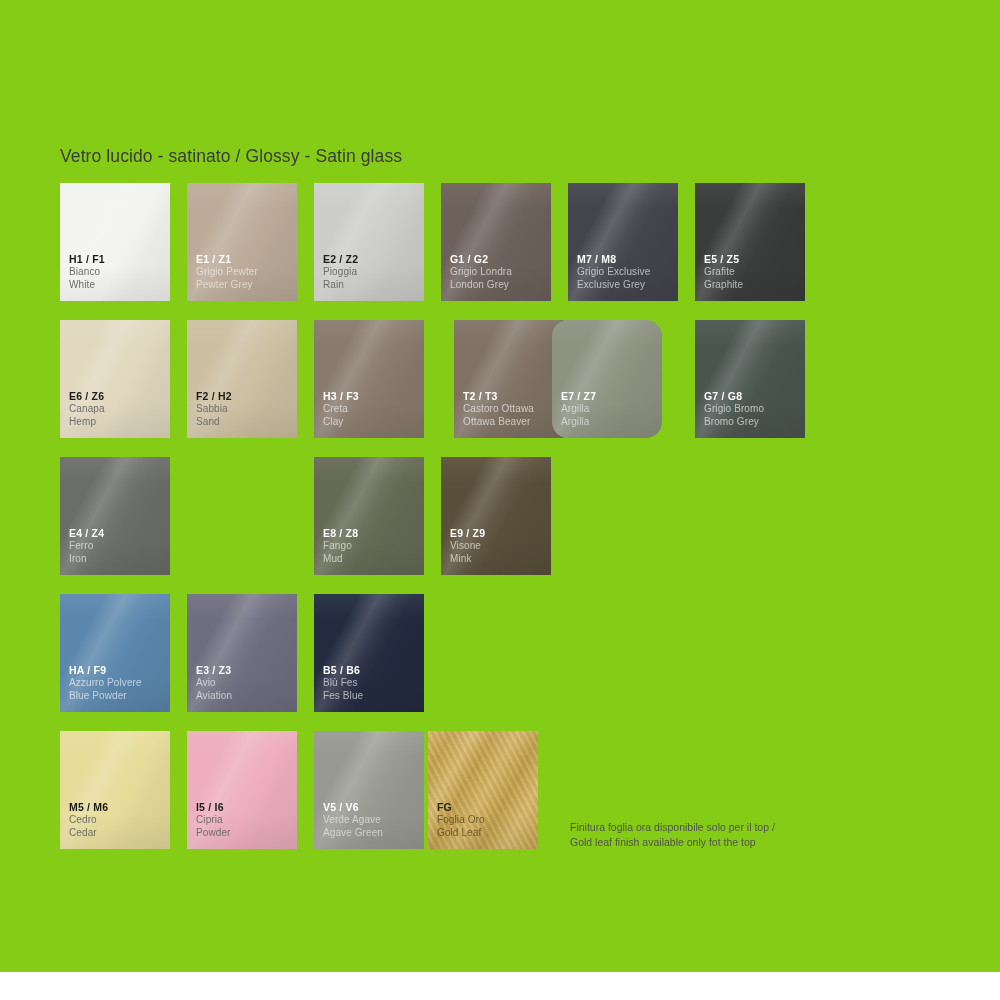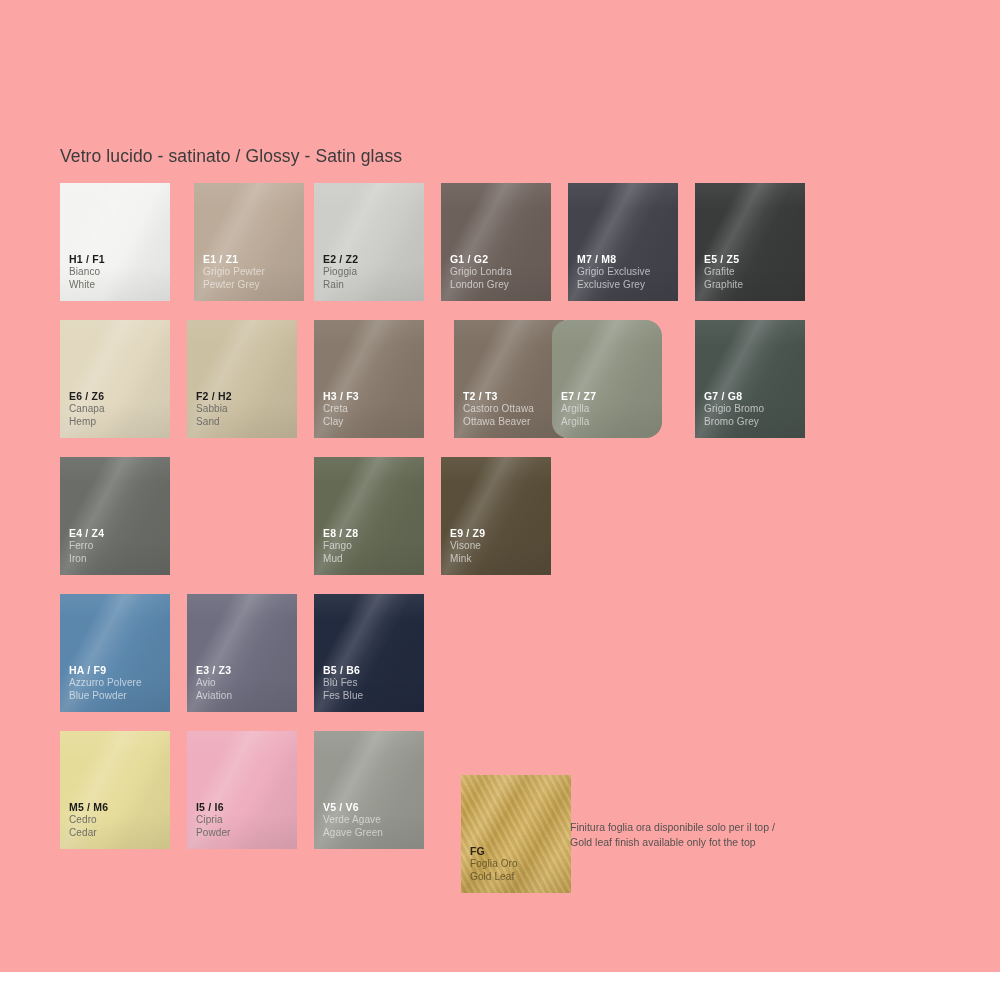--- a/index.html
+++ b/index.html
@@ -11,21 +11,21 @@
     width: 1000px;
     height: 1000px;
     font-family: "Liberation Sans", sans-serif;
     -webkit-font-smoothing: antialiased;
     overflow: hidden;
   }
   #page {
     position: relative;
     width: 1000px;
     height: 972px;
-    background: #fca5a5;
+    background: #84cc16;
   }
   #title {
     position: absolute;
     left: 60px;
     top: 146px;
     font-size: 17.5px;
     color: #3b3b3b;
     letter-spacing: 0.1px;
     white-space: nowrap;
   }
@@ -139,21 +139,21 @@
       <div class="row">
         <div class="swatch lt" style="left: 0px; background: rgb(243, 243, 241);">
           <div class="gloss"></div>
           <div class="gloss2"></div>
           <div class="labels">
             <div class="code">H1 / F1</div>
             <div class="it">Bianco</div>
             <div class="en">White</div>
           </div>
         </div>
-        <div class="swatch mid" style="left: 134px; background: rgb(188, 171, 153); padding-left: 20px;">
+        <div class="swatch mid" style="left: 127px; background: rgb(188, 171, 153); padding-left: 20px;">
           <div class="gloss"></div>
           <div class="gloss2"></div>
           <div class="labels">
             <div class="code">E1 / Z1</div>
             <div class="it">Grigio Pewter</div>
             <div class="en">Pewter Grey</div>
           </div>
         </div>
         <div class="swatch lt" style="left: 254px; background: rgb(205, 206, 201);">
           <div class="gloss"></div>
@@ -327,21 +327,21 @@
         </div>
         <div class="swatch mid" style="left: 254px; background: rgb(152, 154, 146);">
           <div class="gloss"></div>
           <div class="gloss2"></div>
           <div class="labels">
             <div class="code">V5 / V6</div>
             <div class="it">Verde Agave</div>
             <div class="en">Agave Green</div>
           </div>
         </div>
-        <div class="swatch gold leafy" style="left: 401px; background: rgb(210, 173, 82); margin-top: 44px;">
+        <div class="swatch gold leafy" style="left: 368px; background: rgb(210, 173, 82);">
           <div class="gloss"></div>
           <div class="gloss2"></div>
           <div class="labels">
             <div class="code">FG</div>
             <div class="it">Foglia Oro</div>
             <div class="en">Gold Leaf</div>
           </div>
         </div>
       </div>
     </div>

